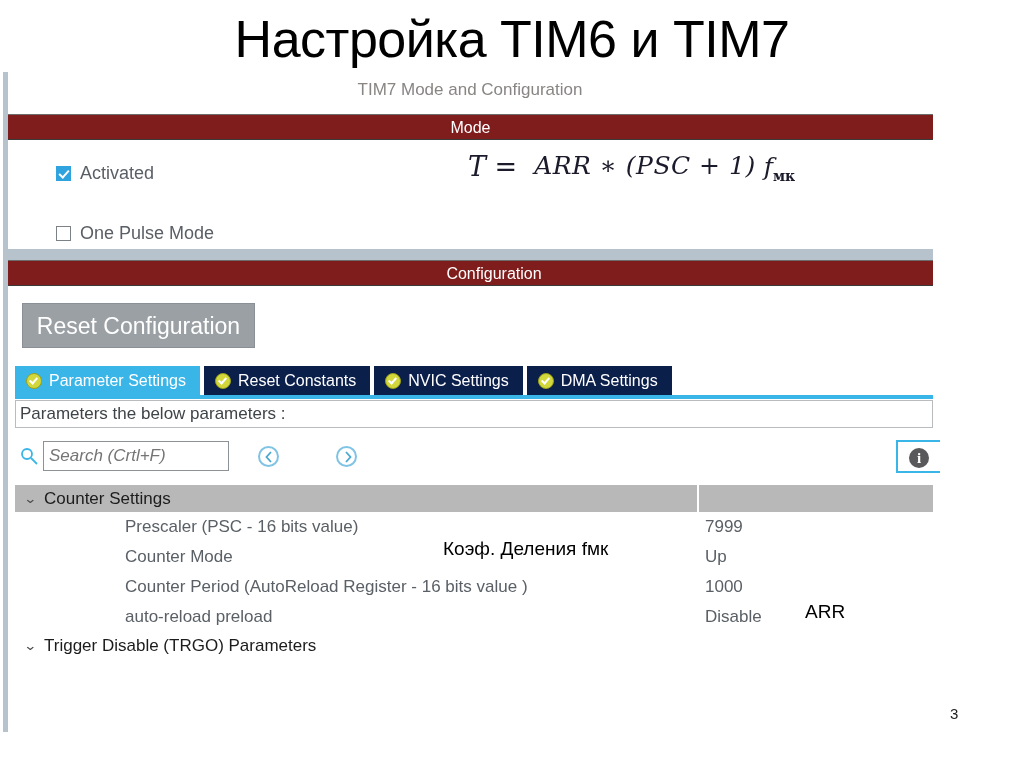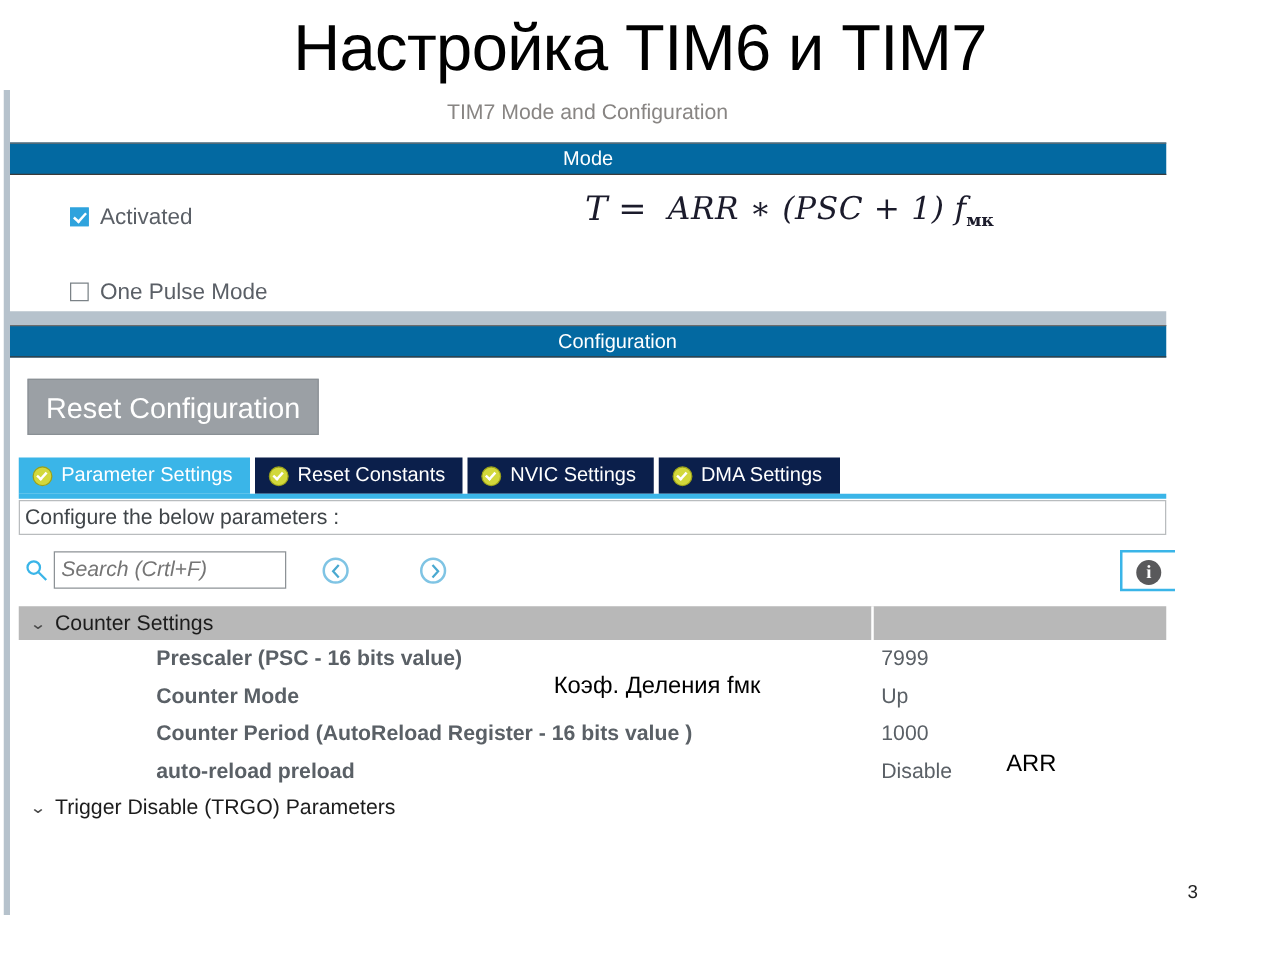--- a/index.html
+++ b/index.html
@@ -60,21 +60,21 @@
     text-align: center;
     font-size: 17px;
     color: #888583;
   }
 
   .dark-bar {
     position: absolute;
     left: 8px;
     width: 925px;
     height: 26px;
-    background: #0369a1;
+    background: #7f1d1d;
     color: #ffffff;
     font-size: 16px;
     line-height: 26px;
     text-align: center;
     border-top: 1px solid #6c6c6c;
     border-bottom: 1px solid #3a3a3a;
     box-sizing: border-box;
   }
   #mode-bar { top: 42px; }
   #config-bar { top: 188px; padding-left: 47px; }
@@ -384,21 +384,20 @@
     align-items: center;
     font-size: 17px;
     color: #5a6066;
     cursor: pointer;
   }
   .prm-row .c1 {
     width: 682px;
     padding-left: 110px;
     box-sizing: border-box;
     white-space: nowrap;
-    font-weight: bold;
   }
   .prm-row .c2 {
     flex: 1;
     padding-left: 8px;
     box-sizing: border-box;
     white-space: nowrap;
   }
 
   
   .annot {
@@ -477,21 +476,21 @@
           <span class="tab-ico"></span>
           <span>NVIC Settings</span>
         </div>
         <div class="tab">
           <span class="tab-ico"></span>
           <span>DMA Settings</span>
         </div>
       </div>
       <div class="tabs-underline"></div>
 
-      <div class="configure-line">Configure the below parameters :</div>
+      <div class="configure-line">Parameters the below parameters :</div>
 
       <div class="search-row">
         <span class="search-ico">
           <svg width="18" height="18" viewBox="0 0 18 18">
             <circle cx="7" cy="7" r="5" fill="none" stroke="#3ab5e8" stroke-width="1.8"></circle>
             <line x1="11" y1="11" x2="17" y2="17" stroke="#3ab5e8" stroke-width="1.8"></line>
           </svg>
         </span>
         <input class="search-input" type="text" placeholder="Search (Crtl+F)" style="">
 

